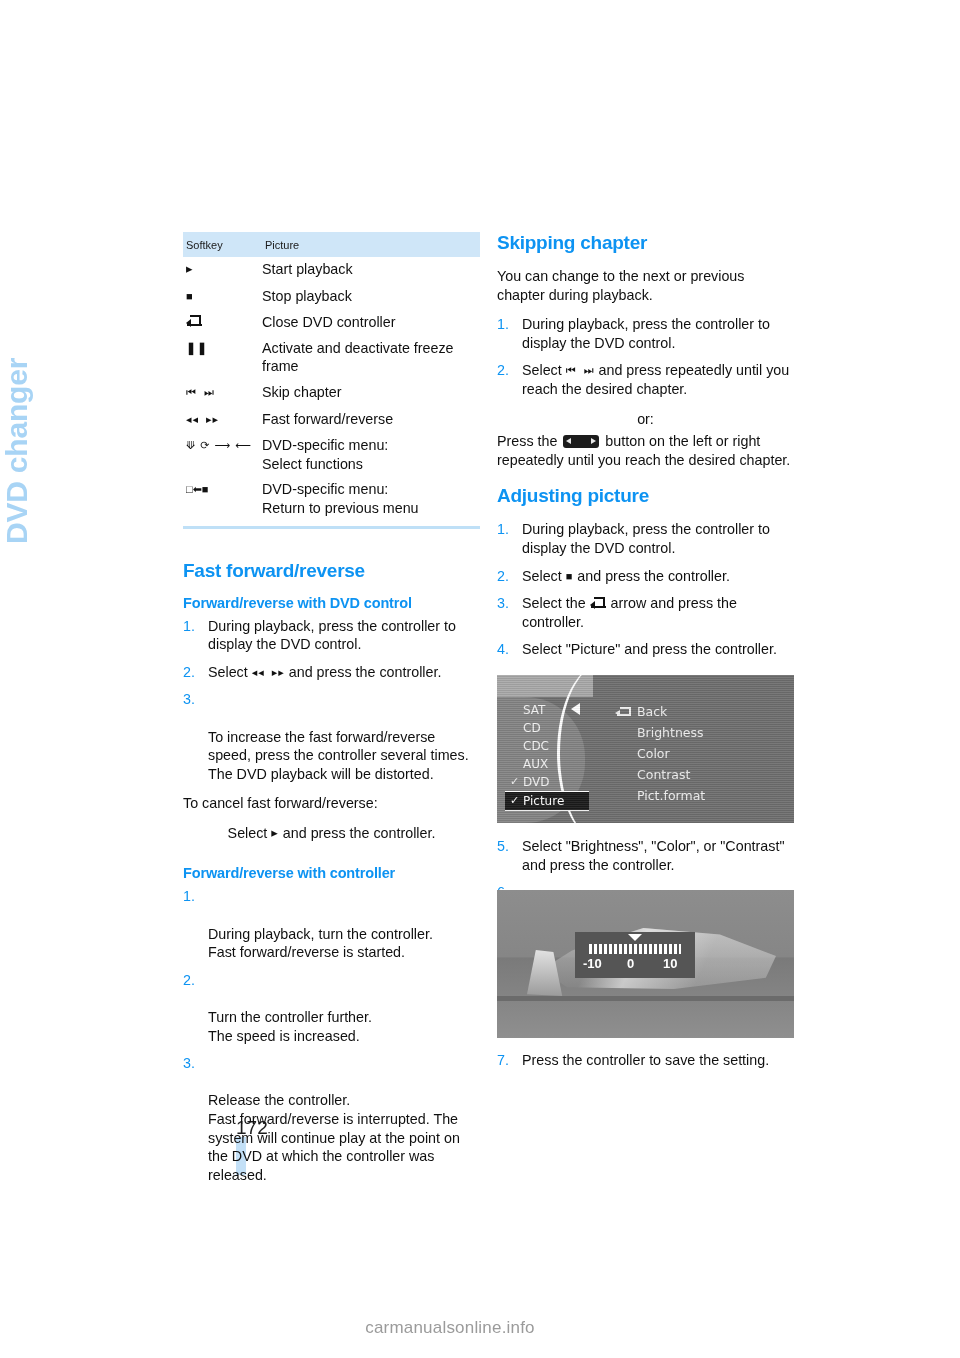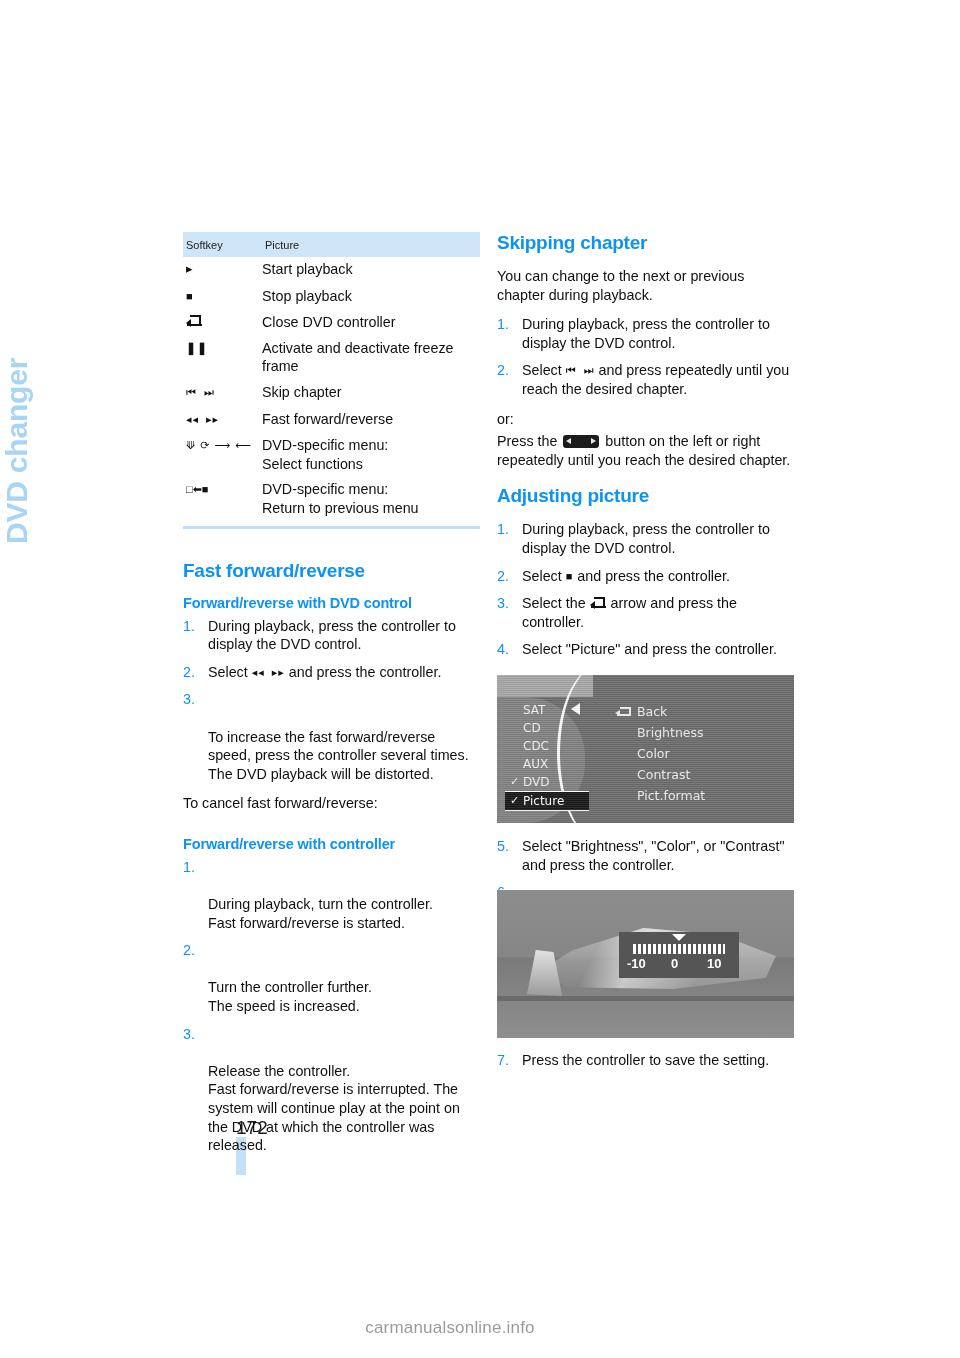--- a/index.html
+++ b/index.html
@@ -83,21 +83,21 @@
     color: #0d93f2;
     margin: 0 0 6px 0;
     letter-spacing: -0.15px;
   }
   p.body {
     font-size: 14.3px;
     line-height: 18.6px;
     margin: 0 0 11px 0;
     color: #101010;
   }
-  p.tight { margin-bottom: 4px; }
+  p.tight { margin-bottom: 4px; text-align: center; }
 
   
   ol.steps {
     list-style: none;
     margin: 0 0 11px 0;
     padding: 0;
     counter-reset: stepc;
   }
   ol.steps > li {
     position: relative;
@@ -378,21 +378,20 @@
     position: absolute;
     left: 0; top: 106px;
     width: 297px; height: 5px;
     background: #6b6b6b;
   }
   #fig-brightness .ovl {
     position: absolute;
     left: 78px; top: 42px;
     width: 120px; height: 46px;
     background: #555555;
-    margin-left: 44px;
   }
   #fig-brightness .marker {
     position: absolute;
     left: 53px; top: 2px;
     width: 0; height: 0;
     border-left: 7px solid transparent;
     border-right: 7px solid transparent;
     border-top: 7px solid #ffffff;
   }
   #fig-brightness .bars {
@@ -504,20 +503,21 @@
     </li>
     <li style="white-space:pre-line">
       <span class="num">3.</span>
       <span>To increase the fast forward/reverse speed, press the controller several times.
 The DVD playback will be distorted.</span>
     </li>
   </ol>
 
   <p class="body">To cancel fast forward/reverse:</p>
 
+  <p class="body tight"><span>Select </span><span class="gly gly-lg">▸</span><span> and press the controller.</span></p>
 
 
   <h3 class="h-blue-small" style="margin-top:23px">Forward/reverse with controller</h3>
 
   <ol class="steps">
     <li style="white-space:pre-line">
       <span class="num">1.</span>
       <span>During playback, turn the controller.
 Fast forward/reverse is started.</span>
     </li>

